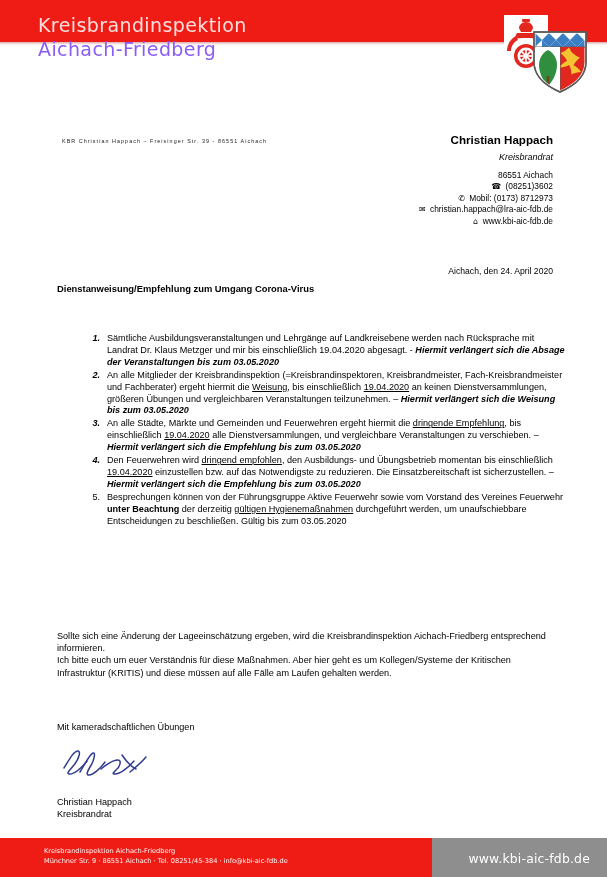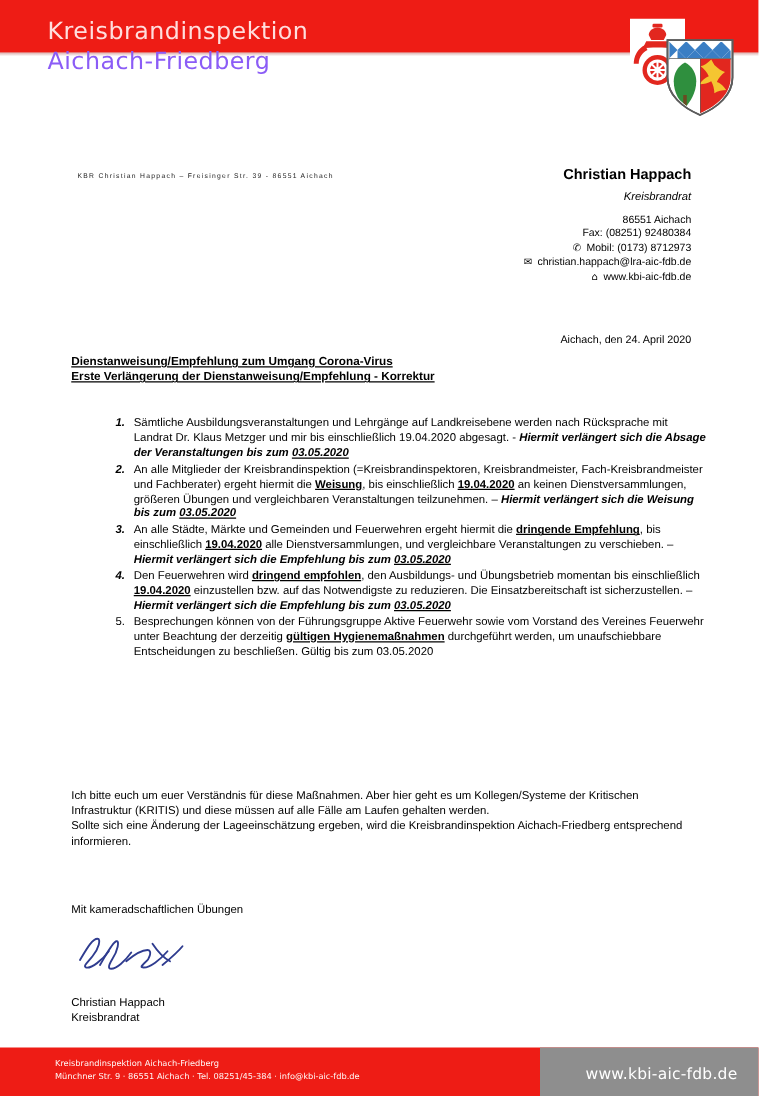--- a/index.html
+++ b/index.html
@@ -126,21 +126,20 @@
   }
 
   
   .subject {
     position: absolute;
     left: 57px;
     top: 283px;
     font-size: 9.4px;
     font-weight: bold;
     line-height: 12.4px;
-    text-decoration: underline;
   }
 
   
   .list {
     position: absolute;
     left: 76px;
     top: 333px;
     width: 490px;
     font-size: 9.1px;
     line-height: 11.9px;
@@ -157,24 +156,24 @@
     width: 20px;
     text-align: right;
     font-weight: bold;
     font-style: italic;
     font-size: 9.1px;
   }
   .li-num.plain {
     font-weight: normal;
     font-style: normal;
   }
-  .b      { font-weight: normal; }
+  .b      { font-weight: bold; }
   .bi     { font-weight: bold; font-style: italic; }
-  .biu    { font-weight: bold; font-style: italic; text-decoration: underline; }
-  .bu     { font-weight: bold; text-decoration: underline; }
+  .biu    { font-weight: bold; font-style: italic; }
+  .bu     { font-weight: normal; text-decoration: underline; }
 
   
   .closing {
     position: absolute;
     left: 57px;
     top: 630px;
     width: 500px;
     font-size: 9.1px;
     line-height: 12.2px;
   }
@@ -331,53 +330,55 @@
       </svg>
     </div>
   </div>
 
   <div class="sender-line">KBR Christian Happach – Freisinger Str. 39 - 86551 Aichach</div>
 
   <div class="contact">
     <div class="contact-name">Christian Happach</div>
     <div class="contact-role">Kreisbrandrat</div>
     <div class="contact-row">86551  Aichach</div>
-    <div class="contact-row">Fax: (08251) 92480384</div>
+    <div class="contact-row">
+      <span class="gly">☎</span>
+      <span>(08251)3602</span>
+    </div>
     <div class="contact-row">
       <span class="gly">✆</span>
       <span>Mobil: (0173) 8712973</span>
     </div>
     <div class="contact-row">
       <span class="gly">✉</span>
       <span>christian.happach@lra-aic-fdb.de</span>
     </div>
     <div class="contact-row">
       <span class="gly">⌂</span>
       <span>www.kbi-aic-fdb.de</span>
     </div>
   </div>
 
   <div class="date-line">Aichach, den 24. April 2020</div>
 
   <div class="subject">
     <div>Dienstanweisung/Empfehlung zum Umgang Corona-Virus</div>
-    <div>Erste Verlängerung der Dienstanweisung/Empfehlung - Korrektur</div>
   </div>
 
   <div class="list" id="item-list">
       <div class="li"><span class="li-num">1.</span><span><span>Sämtliche Ausbildungsveranstaltungen und Lehrgänge auf Landkreisebene werden nach Rücksprache mit Landrat Dr. Klaus Metzger und mir bis einschließlich 19.04.2020 abgesagt. - </span><span class="bi">Hiermit verlängert sich die Absage der Veranstaltungen bis zum </span><span class="biu">03.05.2020</span></span></div>
       <div class="li"><span class="li-num">2.</span><span><span>An alle Mitglieder der Kreisbrandinspektion (=Kreisbrandinspektoren, Kreisbrandmeister, Fach-Kreisbrandmeister und Fachberater) ergeht hiermit die </span><span class="bu">Weisung</span><span>, bis einschließlich </span><span class="bu">19.04.2020</span><span> an keinen Dienstversammlungen, größeren Übungen und vergleichbaren Veranstaltungen teilzunehmen. – </span><span class="bi">Hiermit verlängert sich die Weisung bis zum </span><span class="biu">03.05.2020</span></span></div>
       <div class="li"><span class="li-num">3.</span><span><span>An alle Städte, Märkte und Gemeinden und Feuerwehren ergeht hiermit die </span><span class="bu">dringende Empfehlung</span><span>, bis einschließlich </span><span class="bu">19.04.2020</span><span> alle Dienstversammlungen, und vergleichbare Veranstaltungen zu verschieben. – </span><span class="bi">Hiermit verlängert sich die Empfehlung bis zum </span><span class="biu">03.05.2020</span></span></div>
       <div class="li"><span class="li-num">4.</span><span><span>Den Feuerwehren wird </span><span class="bu">dringend empfohlen</span><span>, den Ausbildungs- und Übungsbetrieb momentan bis einschließlich </span><span class="bu">19.04.2020</span><span> einzustellen bzw. auf das Notwendigste zu reduzieren. Die Einsatzbereitschaft ist sicherzustellen. – </span><span class="bi">Hiermit verlängert sich die Empfehlung bis zum </span><span class="biu">03.05.2020</span></span></div>
       <div class="li"><span class="li-num plain">5.</span><span><span>Besprechungen können von der Führungsgruppe Aktive Feuerwehr sowie vom Vorstand des Vereines Feuerwehr </span><span class="b">unter Beachtung</span><span> der derzeitig </span><span class="bu">gültigen Hygienemaßnahmen</span><span> durchgeführt werden, um unaufschiebbare Entscheidungen zu beschließen. Gültig bis zum 03.05.2020</span></span></div>
     </div>
 
   <div class="closing">
+    <p>Sollte sich eine Änderung der Lageeinschätzung ergeben, wird die Kreisbrandinspektion Aichach-Friedberg entsprechend informieren.</p>
     <p>Ich bitte euch um euer Verständnis für diese Maßnahmen. Aber hier geht es um Kollegen/Systeme der Kritischen Infrastruktur (KRITIS) und diese müssen auf alle Fälle am Laufen gehalten werden.</p>
-    <p>Sollte sich eine Änderung der Lageeinschätzung ergeben, wird die Kreisbrandinspektion Aichach-Friedberg entsprechend informieren.</p>
   </div>
 
   <div class="signoff-greeting">Mit kameradschaftlichen Übungen</div>
 
   <div class="signature">
     <svg viewBox="0 0 115 42" width="115" height="42" xmlns="http://www.w3.org/2000/svg">
       <g fill="none" stroke="#2f3c8f" stroke-width="1.5" stroke-linecap="round" stroke-linejoin="round">
         <path d="M4 26 C10 16 14 9 18 9 C21 9 19 17 14 23 C10 28 6 31 9 32 C13 33 22 26 27 19"></path>
         <path d="M20 30 C26 20 30 12 33 11 C36 10 34 19 30 25 C27 30 26 33 29 33 C33 33 40 27 45 20"></path>
         <path d="M41 27 C47 22 53 18 58 18 C62 18 60 25 56 28 C53 31 52 32 55 32 C60 32 68 26 74 19"></path>

